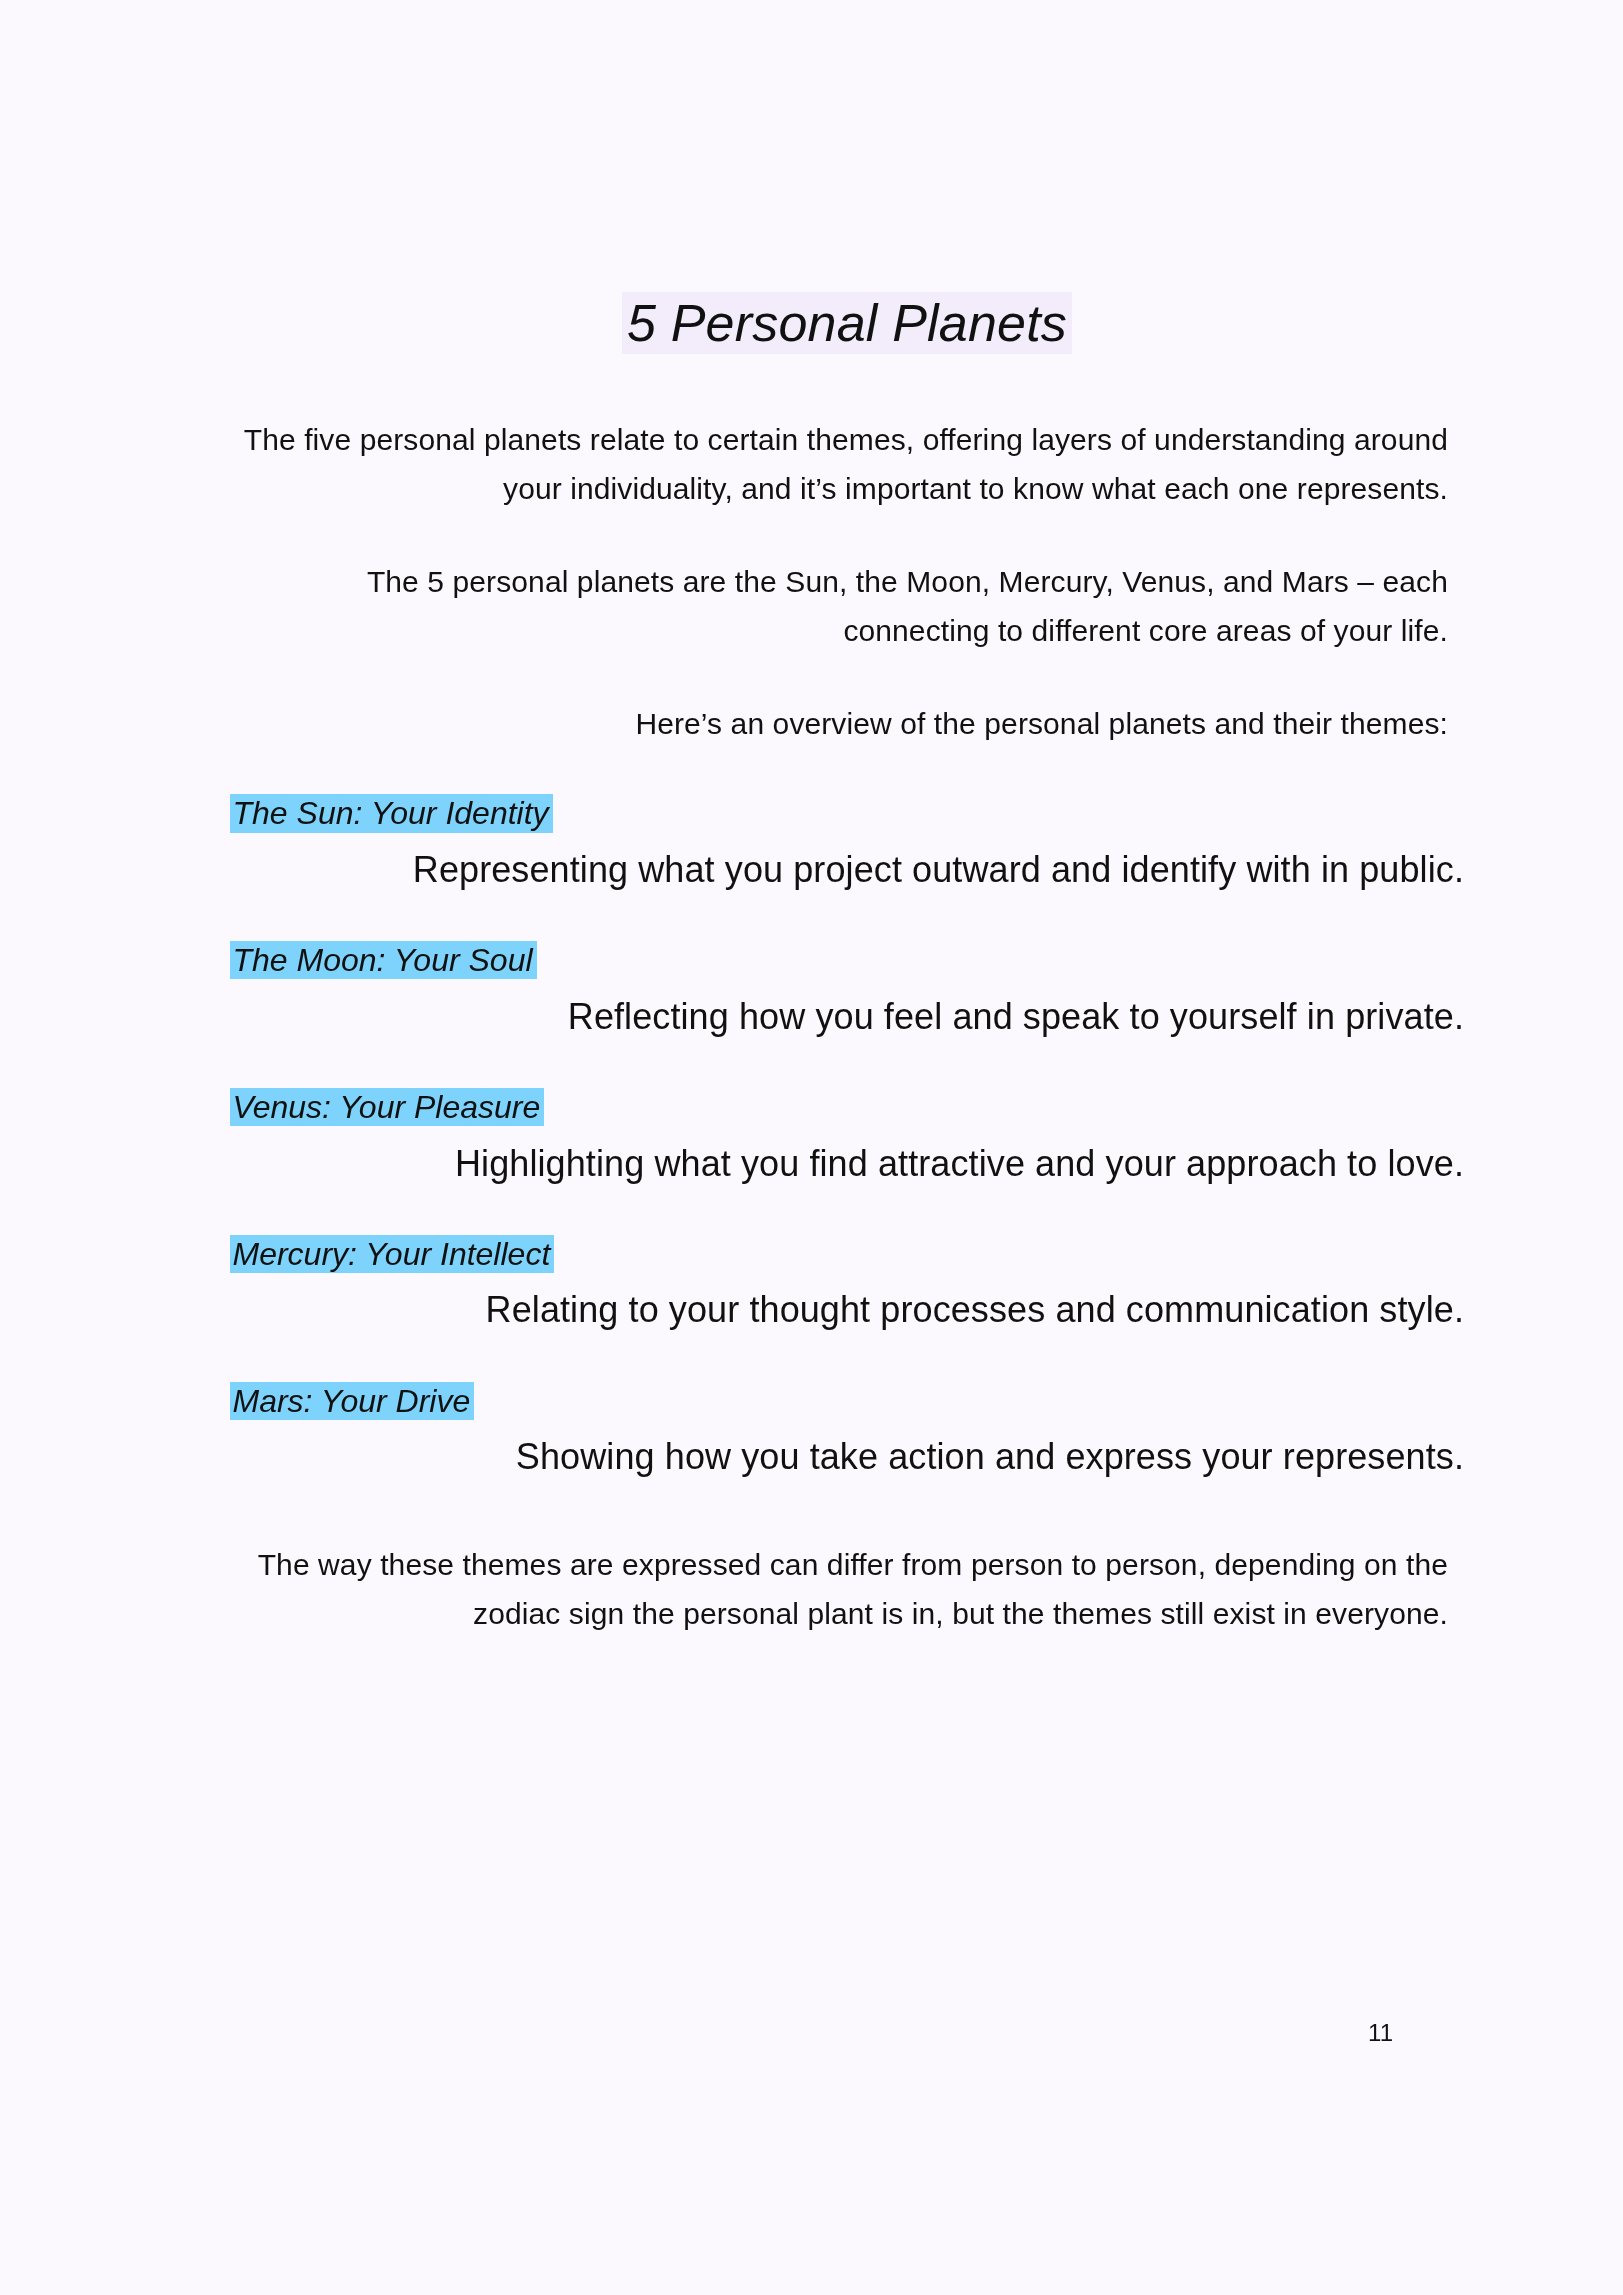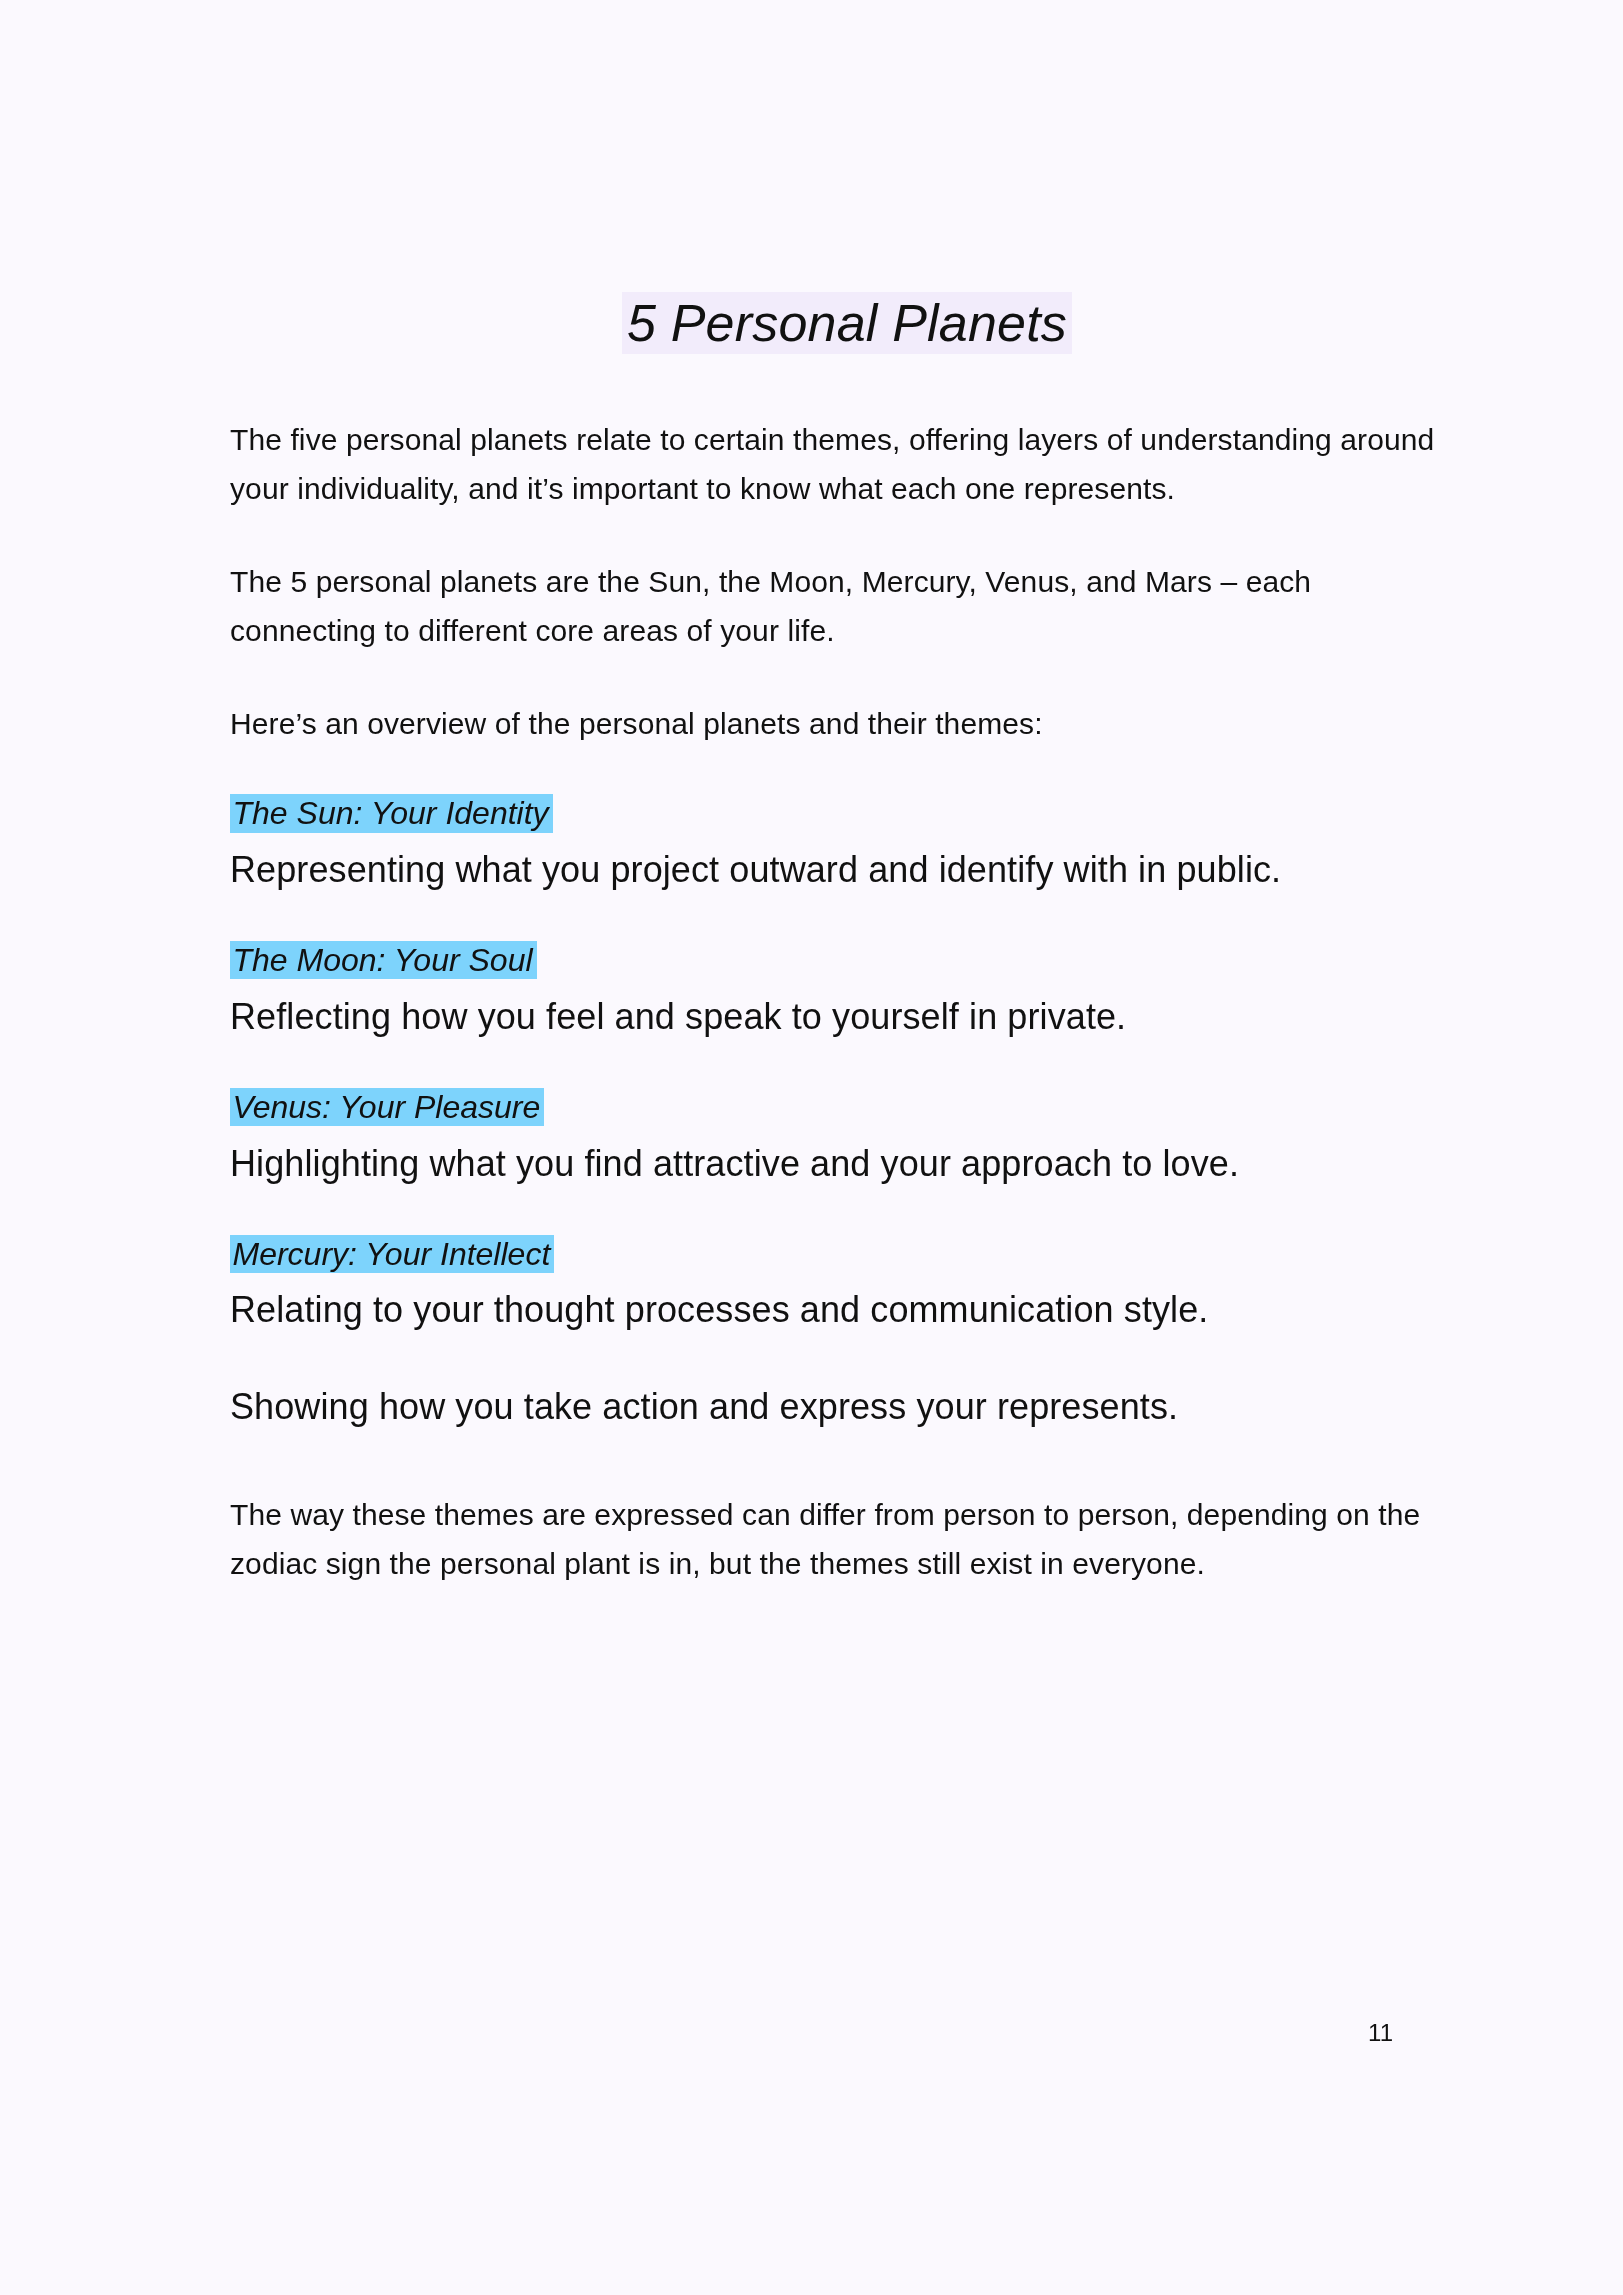--- a/index.html
+++ b/index.html
@@ -38,20 +38,21 @@
   }
   .doc-title .hl {
     background: #f2ecfb;
     padding: 1.7px 5px;
   }
   p {
     margin: 0;
     font-size: 30px;
     line-height: 1.63;
     letter-spacing: 0.1px;
+    text-align: right;
   }
   .para {
     margin-bottom: 44px;
     max-width: 1218px;
   }
   .section {
     margin-bottom: 43px;
   }
   .section-heading {
     font-size: 32px;
@@ -106,20 +107,21 @@
       <div class="section-heading"><span class="hl">Venus: Your Pleasure</span></div>
       <p class="section-body">Highlighting what you find attractive and your approach to love.</p>
     </div>
 
     <div class="section">
       <div class="section-heading"><span class="hl">Mercury: Your Intellect</span></div>
       <p class="section-body">Relating to your thought processes and communication style.</p>
     </div>
 
     <div class="section">
+      <div class="section-heading"><span class="hl">Mars: Your Drive</span></div>
       <p class="section-body">Showing how you take action and express your represents.</p>
     </div>
 
     <p class="para closing">The way these themes are expressed can differ from person to person, depending on the zodiac sign the personal plant is in, but the themes still exist in everyone.</p>
 
   </div>
 
   <div class="page-number">11</div>
 
 </div>

